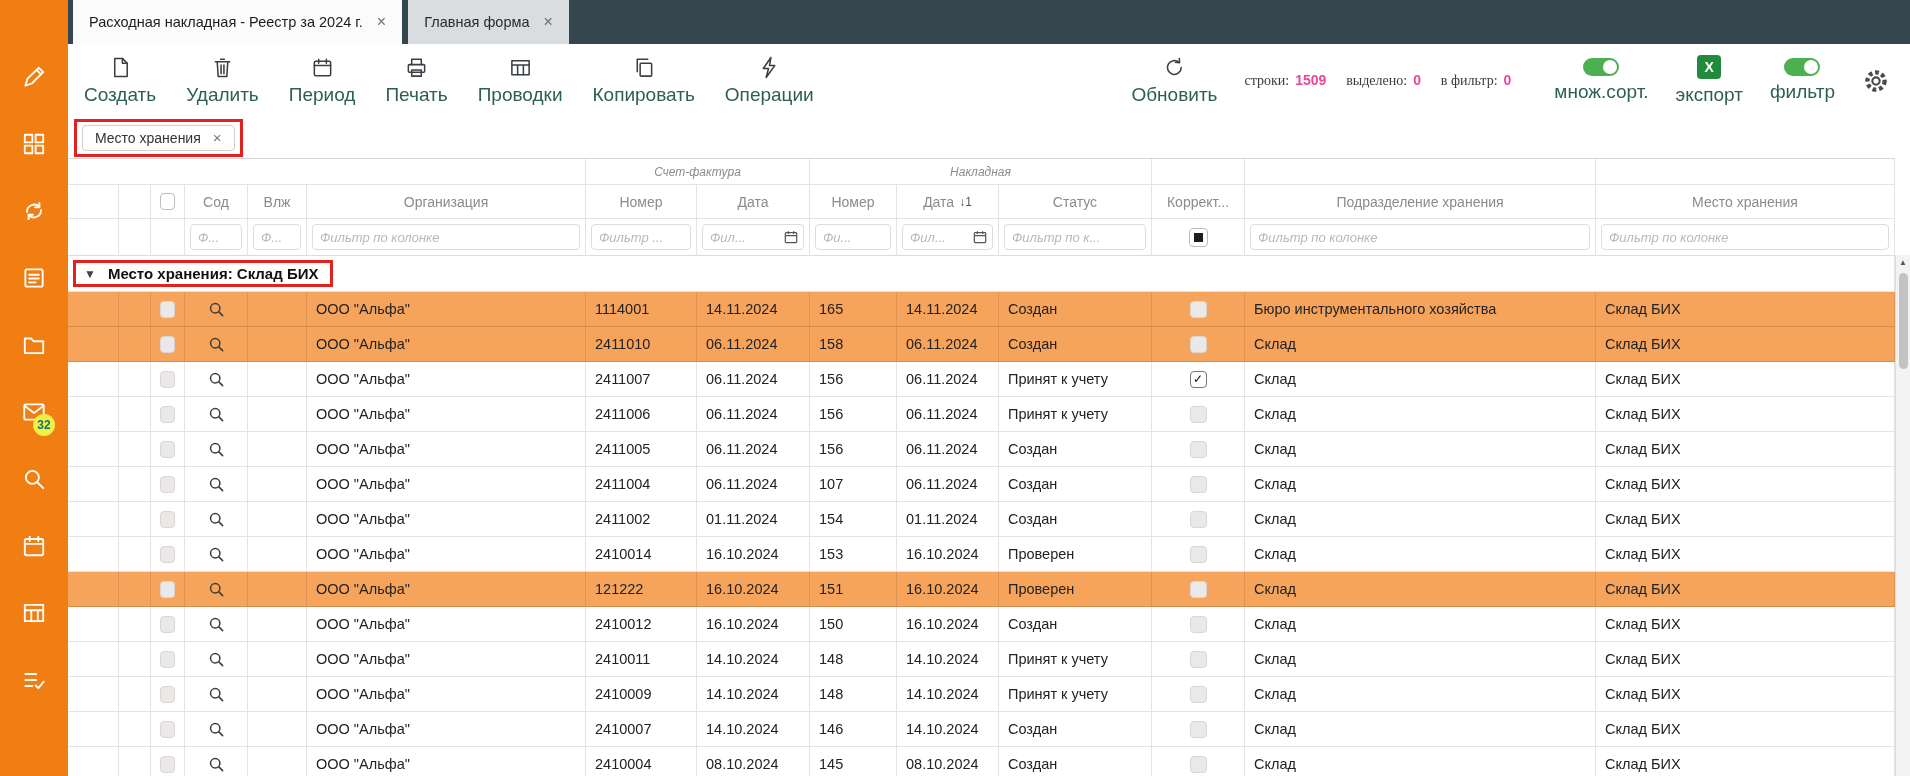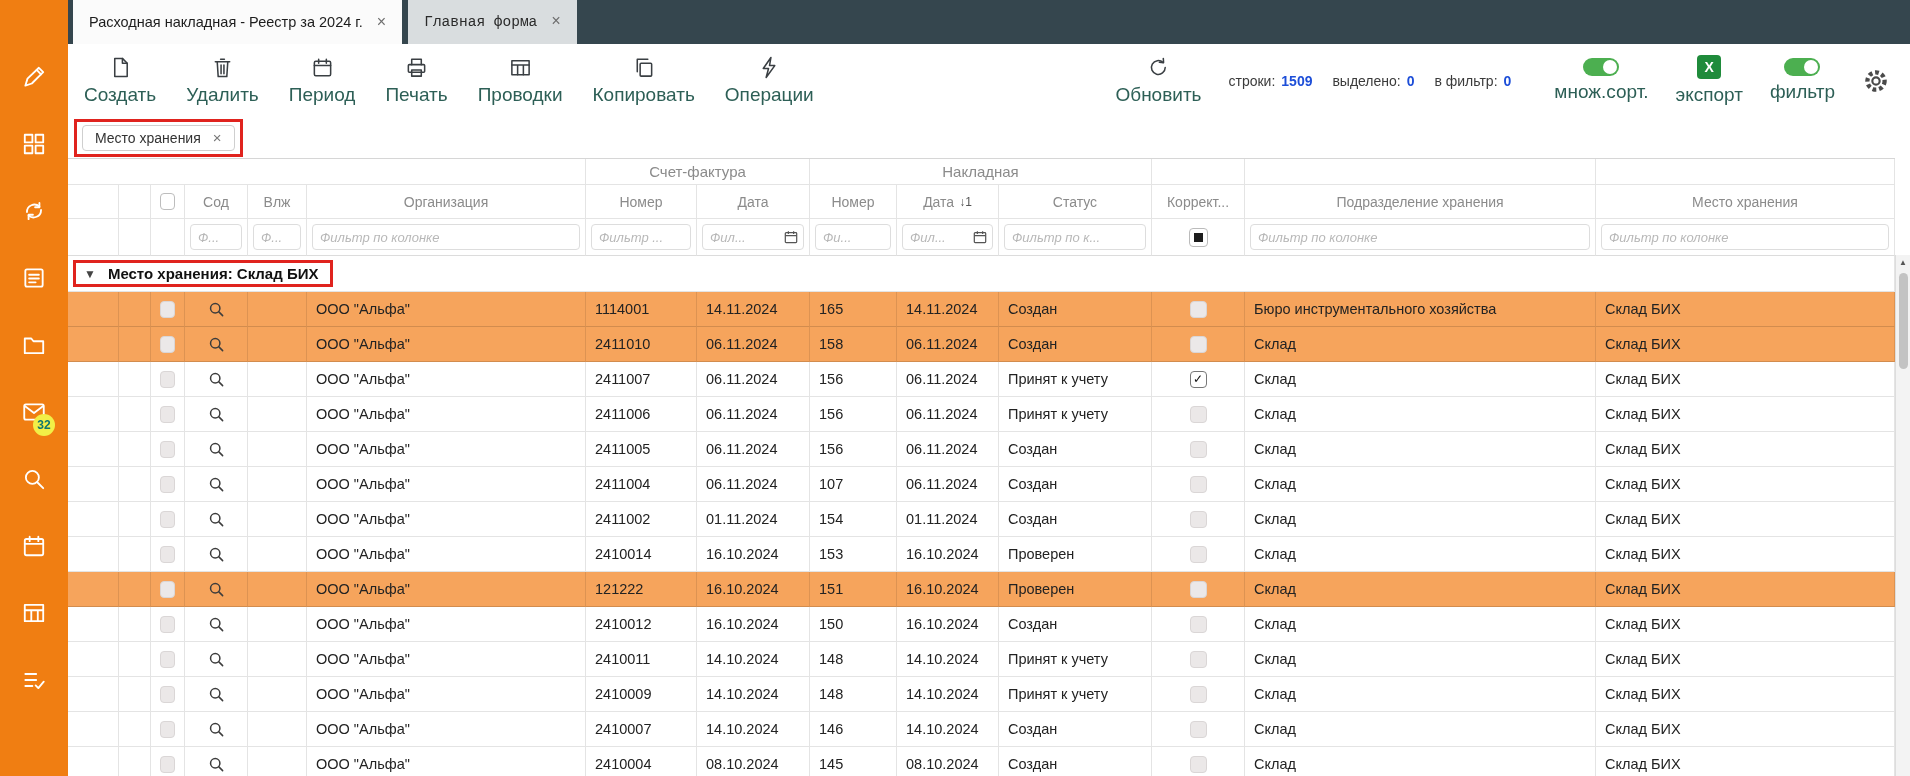--- a/index.html
+++ b/index.html
@@ -17,34 +17,34 @@
   .badge{position:absolute;right:-6px;bottom:-9px;min-width:22px;height:22px;border-radius:50%;
     background:var(--c-badge,#F2EF47);color:#0f766e;font-size:12px;font-weight:bold;
     display:flex;align-items:center;justify-content:center;}
 
   .main{position:absolute;left:68px;top:0;right:0;bottom:0;}
 
   
   .tabbar{height:44px;background:var(--c-tab_bar,#35464E);display:flex;align-items:stretch;padding-left:5px;text-align:right;}
   .tab{display:flex;align-items:center;padding:0 16px;margin-right:6px;font-size:14.5px;cursor:pointer;}
   .tab.active{background:#fbfbfb;color:#1d1d1d;}
-  .tab.inactive{background:#d9dddf;color:#2a2a2a;font-family:Liberation Mono, monospace;}
+  .tab.inactive{background:#d9dddf;color:#2a2a2a;}
   .tab-close{margin-left:14px;color:#6e6e6e;font-size:16px;line-height:1;}
 
   
   .toolbar{height:73px;background:#fff;display:flex;align-items:center;padding:0 20px 0 16px;}
   .tb-btn{display:flex;flex-direction:column;align-items:center;gap:5px;margin-right:30px;cursor:pointer;}
   .tb-btn svg{width:23px;height:23px;stroke:#3a3f43;fill:none;stroke-width:1.6;stroke-linecap:round;stroke-linejoin:round;}
   .tb-label{font-size:19px;color:var(--c-toolbar_label,#2D5F56);white-space:nowrap;}
   .spacer{flex:1;}
   .tb-right{display:flex;align-items:center;gap:27px;}
   .tb-right .tb-btn{margin-right:0;}
   .stats{font-size:14px;color:#3b3b3b;white-space:nowrap;}
-  .stats span{margin-right:6px;}
-  .stats b{color:#1d4ed8;margin-right:16px;}
+  .stats span{margin-right:6px;font-family:Liberation Serif, serif;}
+  .stats b{color:#ec4899;margin-right:16px;}
   .toggle{width:36px;height:18px;border-radius:9px;background:var(--c-toggle_on,#4CAF50);position:relative;}
   .toggle::after{content:"";position:absolute;right:2px;top:2px;width:14px;height:14px;border-radius:50%;background:#fff;}
   .xl{width:24px;height:24px;border-radius:4px;background:var(--c-excel_green,#1F8B3B);color:#fff;
     font-weight:bold;font-size:14px;display:flex;align-items:center;justify-content:center;}
   .gear{cursor:pointer;display:flex;align-items:center;}
   .gear svg{width:28px;height:28px;}
 
   
   .chipbar{height:41px;display:flex;align-items:center;padding-left:6px;background:#fff;}
   .annotation{border:3px solid var(--c-annotation,#E0231E);padding:3px 5px;display:inline-flex;}
@@ -52,21 +52,21 @@
     background:#fff;padding:4px 12px;font-size:14px;color:#333;cursor:pointer;}
   .chip-close{color:#777;font-size:15px;line-height:1;}
 
   
   .table{width:1827px;border-top:1px solid #d6d6d6;}
   .tr{display:grid;grid-template-columns:var(--cols);}
   .td{border-right:1px solid #e4e4e4;border-bottom:1px solid #e4e4e4;display:flex;align-items:center;
     padding:0 9px;font-size:14.5px;color:#222;overflow:hidden;white-space:nowrap;min-width:0;}
   .s1-6{grid-column:1/7}.s7-8{grid-column:7/9}.s9-11{grid-column:9/12}
   .s12{grid-column:12/13}.s13{grid-column:13/14}.s14{grid-column:14/15}.s1-14{grid-column:1/15}
-  .thead1 .td{height:26px;justify-content:center;color:#8b8b8b;font-size:15px;}
+  .thead1 .td{height:26px;justify-content:center;color:#8b8b8b;font-size:12px;font-style:italic;}
   .thead2 .td{height:34px;justify-content:center;color:#8b8b8b;font-size:14px;}
   .sort-badge{font-size:12px;color:#555;margin-left:5px;}
   .thead3 .td{height:37px;padding:5px 5px;border-bottom:1px solid #dcdcdc;}
   .flt{width:100%;height:26px;min-width:0;border:1px solid #ddd;border-radius:4px;padding:0 7px;
     font-size:13px;font-family:"Liberation Sans",sans-serif;outline:none;background:#fff;color:#333;}
   .flt::placeholder{color:#b8b8b8;font-style:italic;}
   .flt-date{position:relative;width:100%;}
   .flt-date .flt{padding-right:24px;}
   .flt-date svg{position:absolute;right:6px;top:6px;width:14px;height:14px;stroke:#555;fill:none;stroke-width:1.4;}
   .cb{width:17px;height:17px;border-radius:4px;background:#ebe8e8;border:1px solid #dad6d6;

